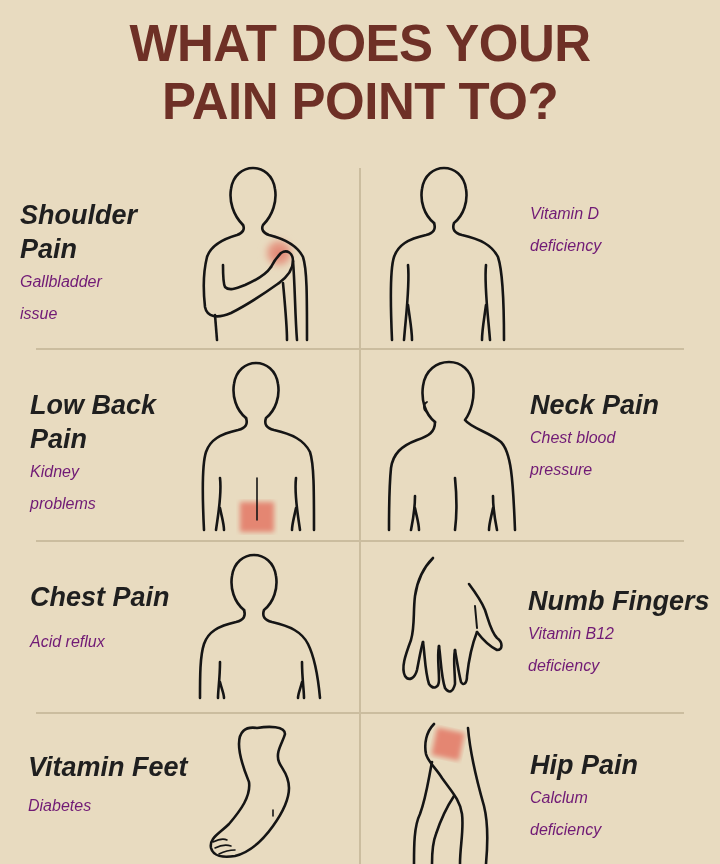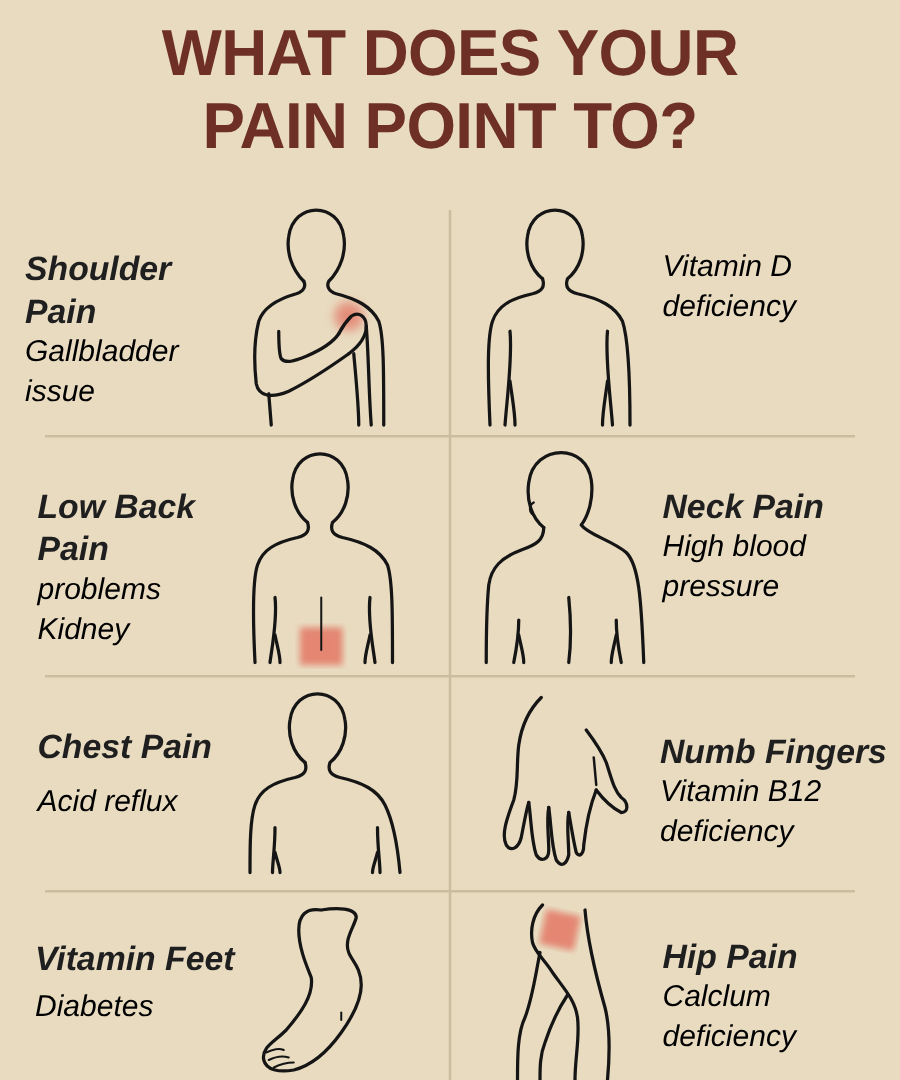--- a/index.html
+++ b/index.html
@@ -21,21 +21,21 @@
     left: 36px; width: 648px;
   }
   .vline {
     position: absolute; width: 2px; background: #cbbd9f;
     left: 359px; top: 168px; height: 696px;
   }
   .txt {
     position: absolute; text-align: left; color: #222; font-style: italic;
   }
   .txt .h { font-weight: bold; font-size: 27px; line-height: 34px; color: #1f1f1f; white-space: nowrap; }
-  .txt .s { font-size: 24px; line-height: 32px; color: #000000; white-space: nowrap; }
+  .txt .s { font-size: 16px; line-height: 32px; color: #701a75; white-space: nowrap; }
   svg.fig { position: absolute; overflow: visible; }
   svg.fig path, svg.fig line, svg.fig ellipse { fill: none; stroke: #151515; stroke-width: 2.6; stroke-linecap: round; stroke-linejoin: round; }
 </style>
 </head>
 <body>
 
 <svg width="0" height="0" style="position:absolute">
   <defs>
     <radialGradient id="pain" cx="50%" cy="50%" r="50%">
       <stop offset="0%" stop-color="#e07a6a" stop-opacity="0.95"></stop>
@@ -89,22 +89,22 @@
   <path d="M96 140 C94 155,92 165,92 175"></path>
 </svg>
 <div class="txt" style="left:530px; top:198px; width:160px;">
   <div class="s">Vitamin D</div>
   <div class="s">deficiency</div>
 </div>
 
 <div class="txt" style="left:30px; top:388px; width:170px;">
   <div class="h">Low Back</div>
   <div class="h">Pain</div>
+  <div class="s">Kidney</div>
   <div class="s">problems</div>
-  <div class="s">Kidney</div>
 </div>
 <svg class="fig" style="left:200px; top:360px;" width="120" height="175" viewBox="0 0 120 175">
   <rect x="40" y="142" width="34" height="30" fill="#e48672" style="stroke:none" filter="url(#blur2)"></rect>
   <path d="M46 58 C36 50,32 36,34 24 C36 10,46 3,56 3 C66 3,76 10,78 24 C80 36,76 50,66 58 C64 64,66 68,74 70 C92 74,104 80,110 92 C114 104,114 130,114 170"></path>
   <path d="M46 58 C48 64,46 68,38 70 C20 74,10 80,6 92 C2 104,2 130,4 170"></path>
   <path d="M57 118 L57 160" style="stroke-width:1.6"></path>
   <path d="M20 118 C22 135,18 155,16 170"></path>
   <path d="M20 148 C22 158,24 164,24 170"></path>
   <path d="M96 118 C94 135,98 155,100 170"></path>
   <path d="M96 148 C94 158,92 164,92 170"></path>
@@ -116,21 +116,21 @@
   <path d="M50 64 C50 74,44 78,32 82 C16 88,8 96,6 110 C4 130,4 150,4 172"></path>
   <path d="M42 54 C38 52,38 46,42 44" style="stroke-width:1.8"></path>
   <path d="M70 120 C72 140,72 156,70 172"></path>
   <path d="M30 138 C30 150,28 162,26 172"></path>
   <path d="M30 150 C32 160,34 166,34 172"></path>
   <path d="M108 138 C108 150,110 162,112 172"></path>
   <path d="M108 150 C106 160,104 166,104 172"></path>
 </svg>
 <div class="txt" style="left:530px; top:388px; width:160px;">
   <div class="h">Neck Pain</div>
-  <div class="s">High blood</div>
+  <div class="s">Chest blood</div>
   <div class="s">pressure</div>
 </div>
 
 <div class="txt" style="left:30px; top:580px; width:180px;">
   <div class="h">Chest Pain</div>
   <div class="s" style="margin-top:12px">Acid reflux</div>
 </div>
 <svg class="fig" style="left:198px; top:552px;" width="130" height="150" viewBox="0 0 130 150">
   <ellipse cx="66" cy="102" rx="24" ry="24" fill="#e48672" style="stroke:none" filter="url(#blur4)"></ellipse>
   <path d="M46 58 C36 50,32 36,34 24 C36 10,46 3,56 3 C66 3,76 10,78 24 C80 36,76 50,66 58 C64 64,66 68,74 70 C92 74,104 80,110 92 C116 104,120 124,122 146"></path>

